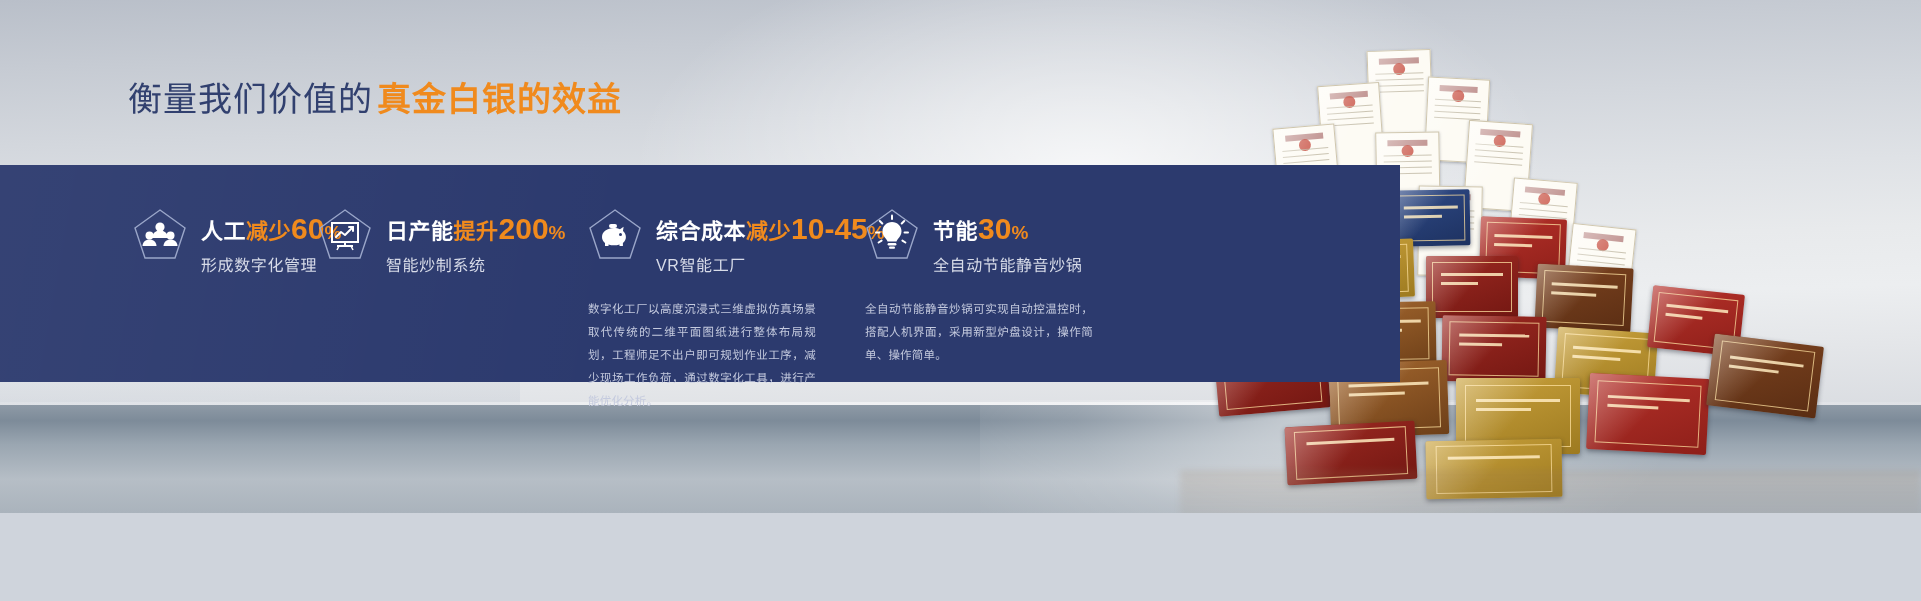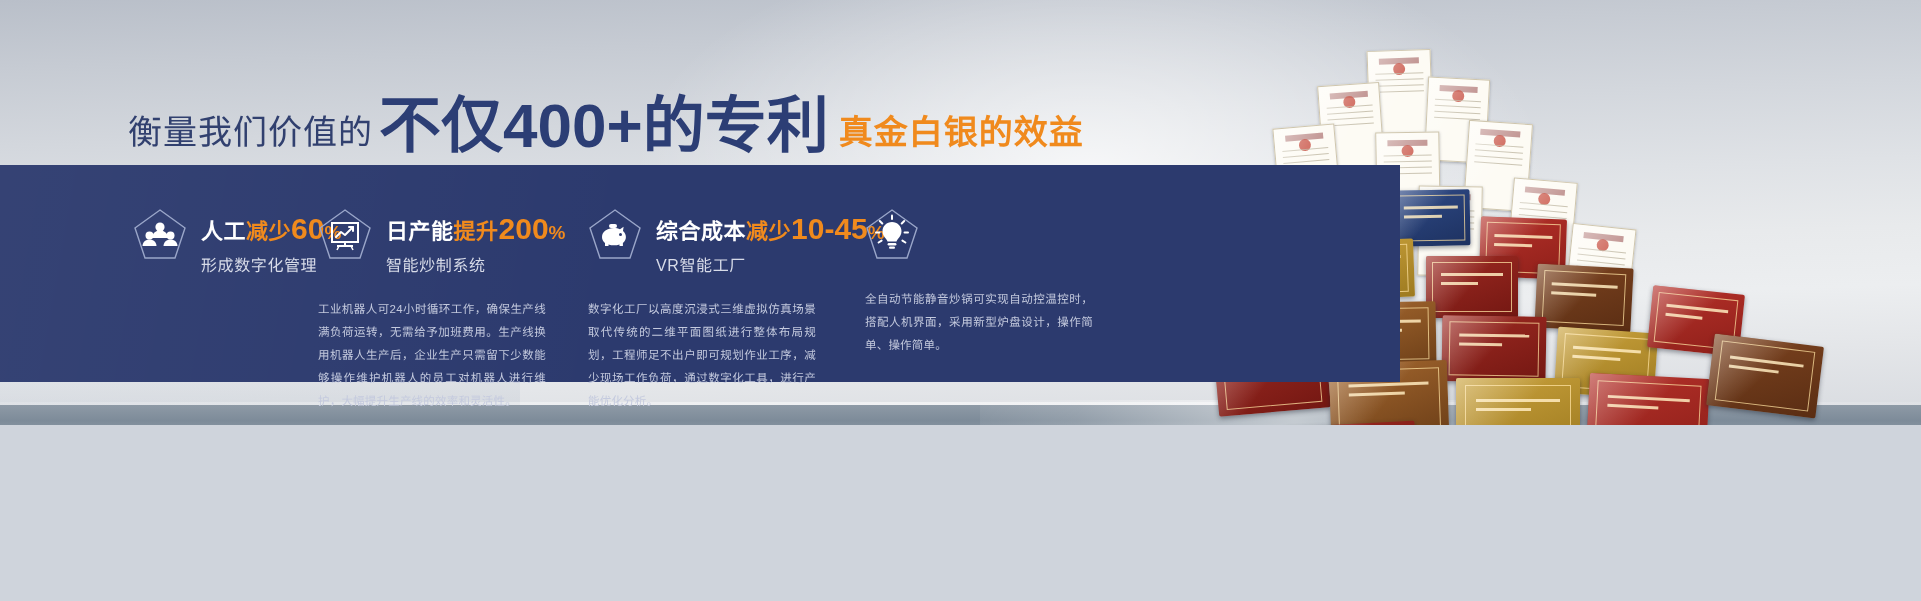--- a/index.html
+++ b/index.html
@@ -2,21 +2,21 @@
 <html lang="zh-CN"><head>
 <meta charset="utf-8">
 <title>Patent Value Banner</title>
 <style>
   html,body{margin:0;padding:0;}
   body{
     width:1921px;height:601px;overflow:hidden;
     font-family:"Liberation Sans","DejaVu Sans",sans-serif;
     background:#cfd4dc;
   }
-  .stage{position:relative;width:1921px;height:425px;overflow:hidden;}
+  .stage{position:relative;width:1921px;height:513px;overflow:hidden;}
 
   
   .bg-sky{
     position:absolute;left:0;top:0;width:1921px;height:420px;
     background:linear-gradient(178deg,#b9bfc9 0%,#c6cbd3 14%,#d3d7dd 30%,#dfe2e6 46%,#e8eaec 60%,#eceef0 72%,#e4e6e9 84%,#d8dbe0 100%);
   }
   .bg-sky-glow{
     position:absolute;left:640px;top:-60px;width:900px;height:420px;
     background:radial-gradient(ellipse at 50% 55%,rgba(255,255,255,.75) 0%,rgba(255,255,255,.28) 45%,rgba(255,255,255,0) 72%);
   }
@@ -164,21 +164,20 @@
 
   <div class="bg-sky"></div>
   <div class="bg-sky-glow"></div>
   <div class="bg-left-haze"></div>
   <div class="bg-sea"></div>
   <div class="bg-horizon"></div>
   <div class="bg-sea-shine"></div>
 
   <div class="headline">
     <span class="hl-normal">衡量我们价值的</span>
-    <span class="hl-strong">不仅400+的专利</span>
     <span class="hl-orange">真金白银的效益</span>
   </div>
 
   <div class="certs">
 
     <div class="cert" style="left:188px;top:10px;width:62px;height:84px;transform:rotate(-2deg);">
         <div class="cert-title"></div>
         <div class="cert-seal"></div>
         <div class="cert-lines">
           <i></i>
@@ -469,21 +468,20 @@
               <line x1="33" y1="38" x2="35" y2="42" stroke="#ffffff" stroke-width="1.6"></line>
             </svg>
           </div>
           <div class="titles">
             <div class="t-main">
               <span>日产能</span><span class="hl">提升</span><span class="num">200</span><span class="pct">%</span>
             </div>
             <div class="t-sub">智能炒制系统</div>
           </div>
         </div>
-        <div class="body-text bw-2">工业机器人可24小时循环工作，确保生产线满负荷运转，无需给予加班费用。生产线换用机器人生产后，企业生产只需留下少数能够操作维护机器人的员工对机器人进行维护，大幅提升生产线的效率和灵活性。</div>
       </div>
 
       <div class="col col-3">
         <div class="head-row">
           <div class="badge">
             <svg viewBox="0 0 54 54" aria-hidden="true">
               <polygon points="27,2 52,20 42,50 12,50 2,20" fill="none" stroke="#9aa6c9" stroke-width="1.4"></polygon>
               <path d="M14 29c0-5.3 5.4-9 12-9 2.2 0 4.3.4 6 1.2l3.6-2.4-.6 4.2c1.8 1.6 2.9 3.7 2.9 6 0 2.4-1.1 4.5-3 6.1V38h-3.4v-1.6c-1.7.6-3.6.9-5.5.9s-3.8-.3-5.5-.9V38H17v-2.9c-1.9-1.6-3-3.7-3-6.1z" fill="#ffffff"></path>
               <circle cx="32.5" cy="26.5" r="1.5" fill="#2c3a6e"></circle>
               <rect x="21" y="16" width="8" height="4" rx="2" fill="#ffffff"></rect>
@@ -511,20 +509,26 @@
                 <line x1="27" y1="7.5" x2="27" y2="11"></line>
                 <line x1="14.8" y1="13" x2="17.3" y2="15.5"></line>
                 <line x1="39.2" y1="13" x2="36.7" y2="15.5"></line>
                 <line x1="11" y1="24.5" x2="14.5" y2="24.5"></line>
                 <line x1="43" y1="24.5" x2="39.5" y2="24.5"></line>
                 <line x1="13.6" y1="34.5" x2="16.6" y2="32.6"></line>
                 <line x1="40.4" y1="34.5" x2="37.4" y2="32.6"></line>
               </g>
             </svg>
           </div>
+          <div class="titles">
+            <div class="t-main">
+              <span>节能</span><span class="hl"></span><span class="num">30</span><span class="pct">%</span>
+            </div>
+            <div class="t-sub">全自动节能静音炒锅</div>
+          </div>
         </div>
         <div class="body-text bw-4">全自动节能静音炒锅可实现自动控温控时，搭配人机界面，采用新型炉盘设计，操作简单、操作简单。</div>
       </div>
 
     </div>
   </div>
 
 </div>
 
 </body></html>

